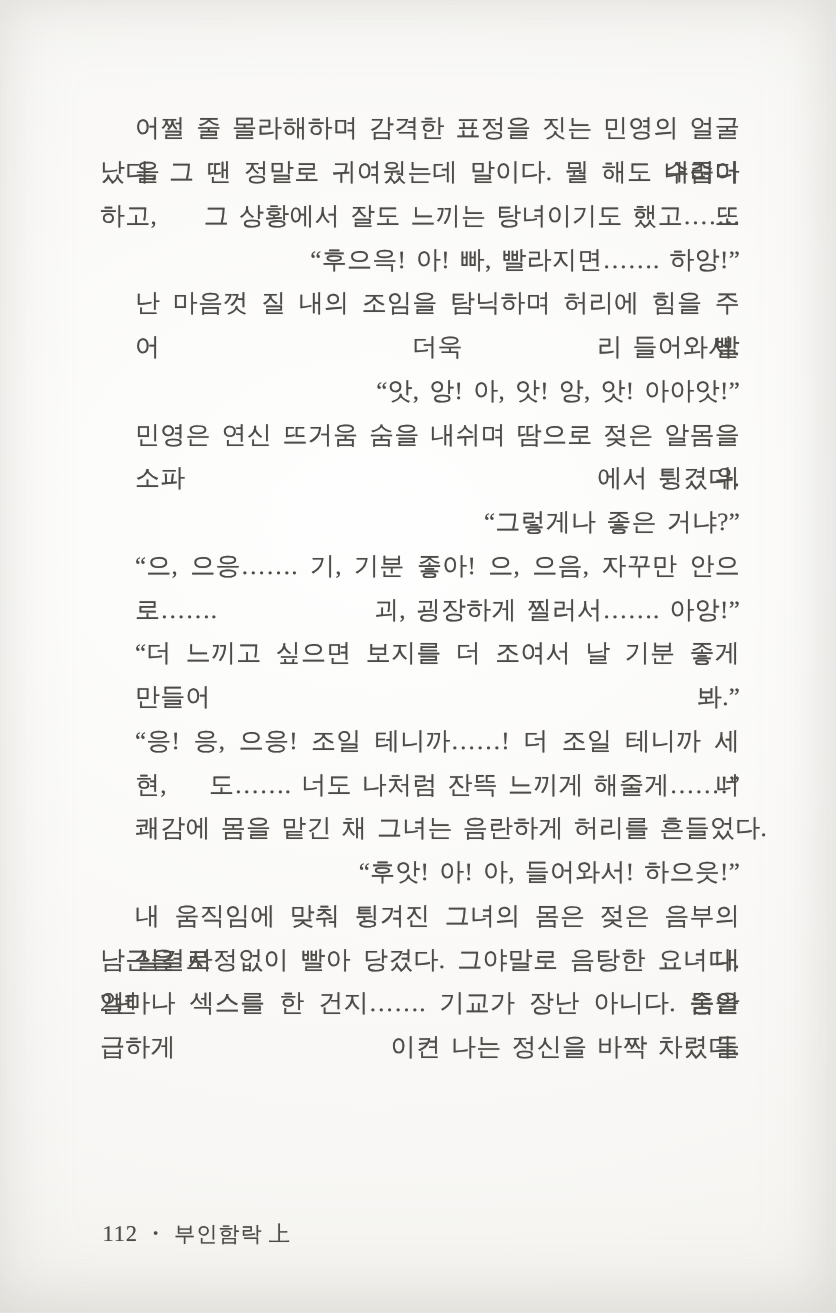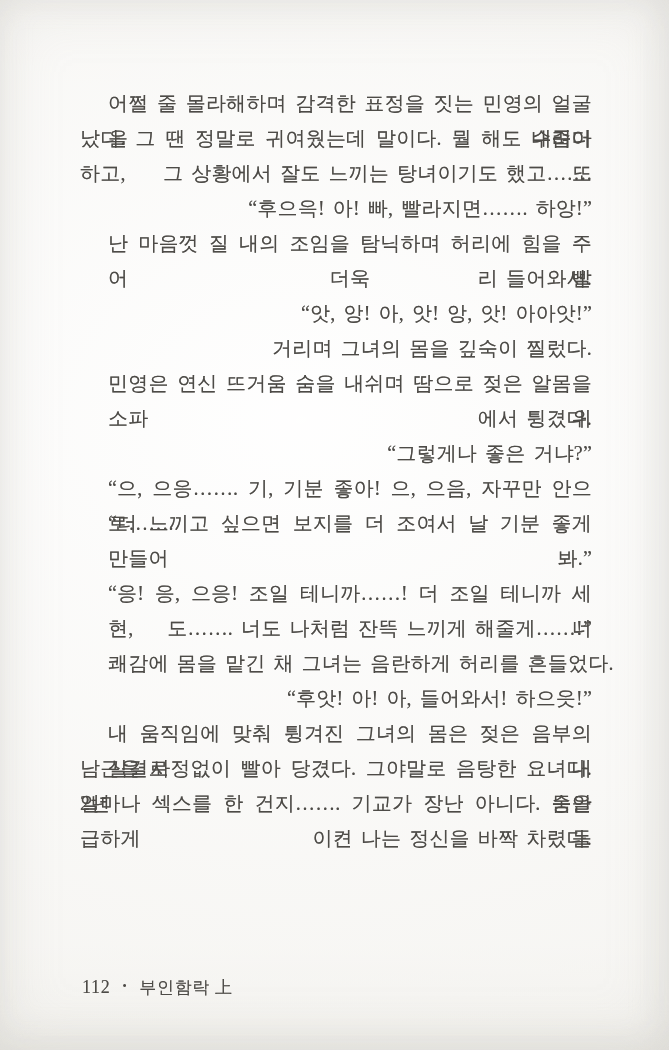--- a/index.html
+++ b/index.html
@@ -90,25 +90,25 @@
 
   <div class="text-block">
 
   <div class="line indent justify">어쩔 줄 몰라해하며 감격한 표정을 짓는 민영의 얼굴을 내려다</div>
       <div class="line justify">났다. 그 땐 정말로 귀여웠는데 말이다. 뭘 해도 수줍어하고, 또</div>
       <div class="line">그 상황에서 잘도 느끼는 탕녀이기도 했고…….</div>
       <div class="line indent">“후으윽! 아! 빠, 빨라지면……. 하앙!”</div>
       <div class="line indent justify">난 마음껏 질 내의 조임을 탐닉하며 허리에 힘을 주어 더욱 빨</div>
       <div class="line">리 들어와서.</div>
       <div class="line indent">“앗, 앙! 아, 앗! 앙, 앗! 아아앗!”</div>
-      <div class="line">거리며 그녀의 몸을 깊숙이 찔렀다.</div>
       <div class="line indent justify">민영은 연신 뜨거움 숨을 내쉬며 땀으로 젖은 알몸을 소파 위</div>
       <div class="line">에서 튕겼다.</div>
       <div class="line indent">“그렇게나 좋은 거냐?”</div>
       <div class="line indent justify">“으, 으응……. 기, 기분 좋아! 으, 으음, 자꾸만 안으로…….</div>
+      <div class="line">괴, 굉장하게 찔러서……. 아앙!”</div>
       <div class="line indent justify">“더 느끼고 싶으면 보지를 더 조여서 날 기분 좋게 만들어</div>
       <div class="line">봐.”</div>
       <div class="line indent justify">“응! 응, 으응! 조일 테니까……! 더 조일 테니까 세현, 너</div>
       <div class="line">도……. 너도 나처럼 잔뜩 느끼게 해줄게……!”</div>
       <div class="line indent">쾌감에 몸을 맡긴 채 그녀는 음란하게 허리를 흔들었다.</div>
       <div class="line indent">“후앗! 아! 아, 들어와서! 하으읏!”</div>
       <div class="line indent justify">내 움직임에 맞춰 튕겨진 그녀의 몸은 젖은 음부의 살결로 내</div>
       <div class="line justify">남근을 사정없이 빨아 당겼다. 그야말로 음탕한 요녀다. 2년 동안</div>
       <div class="line justify">얼마나 섹스를 한 건지……. 기교가 장난 아니다. 숨을 급하게 들</div>
       <div class="line">이켠 나는 정신을 바짝 차렸다.</div>

